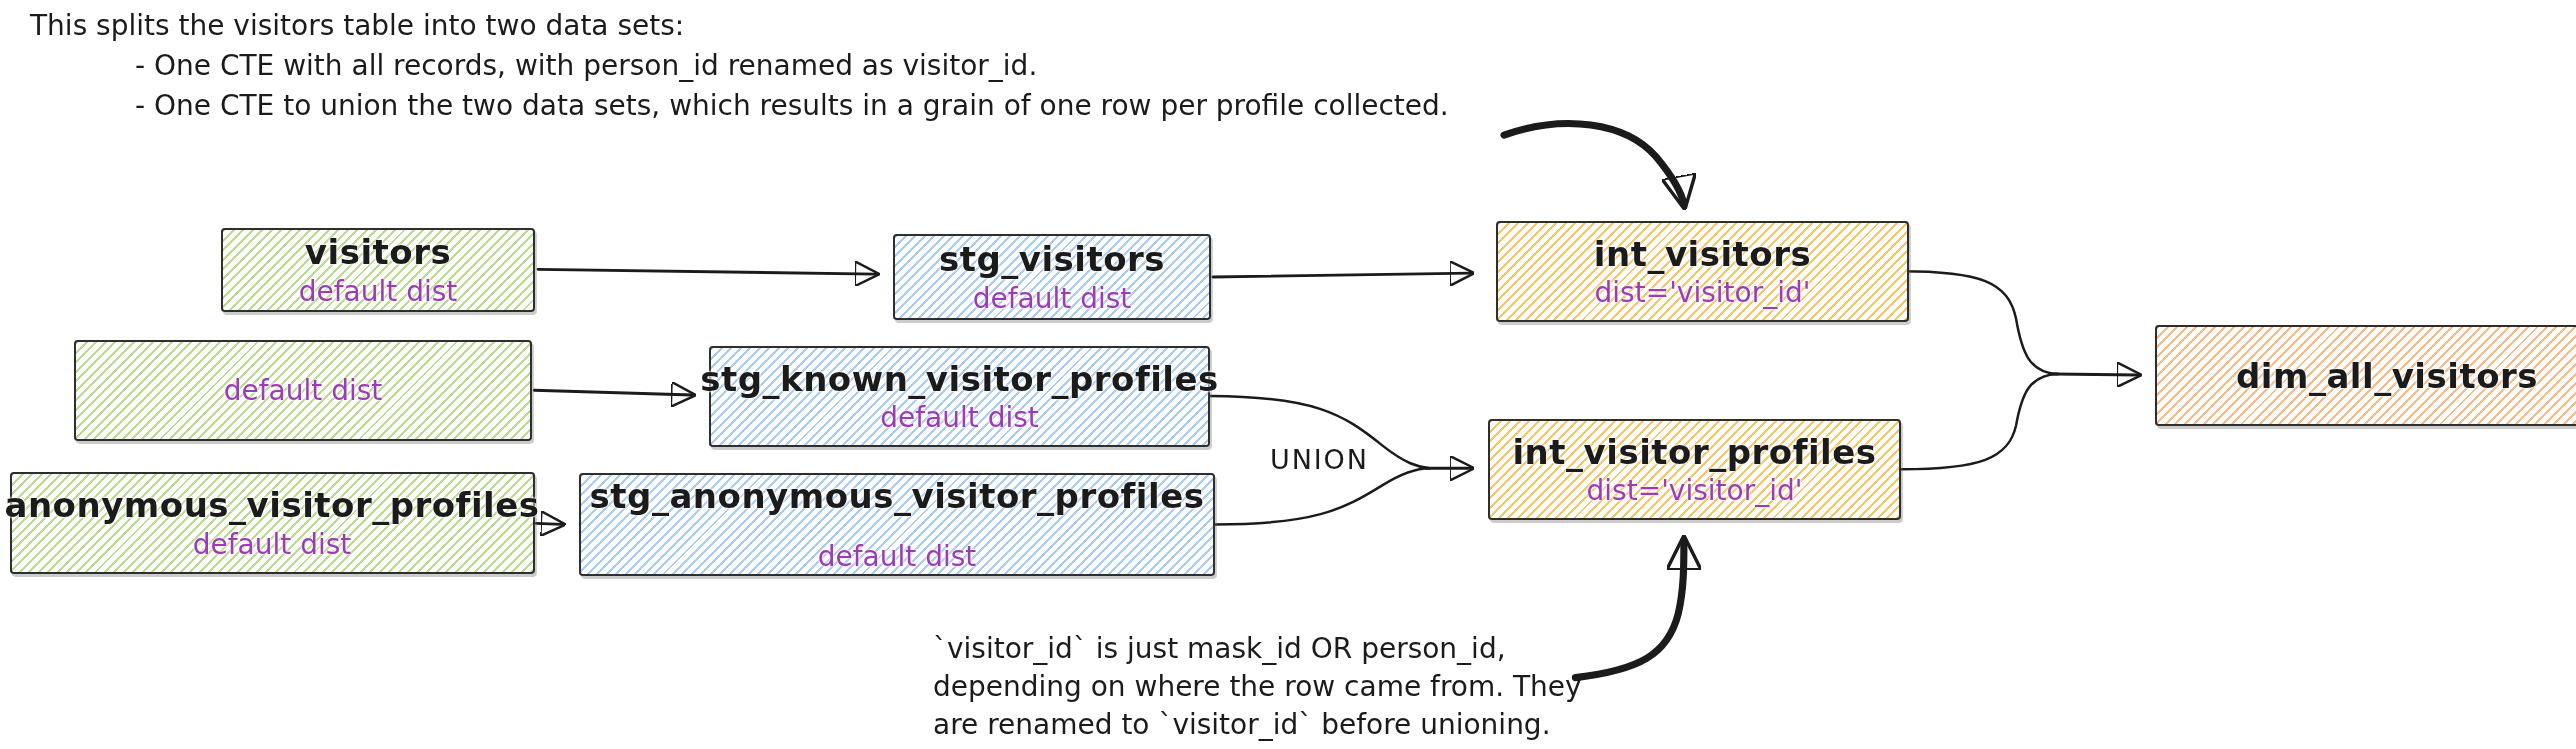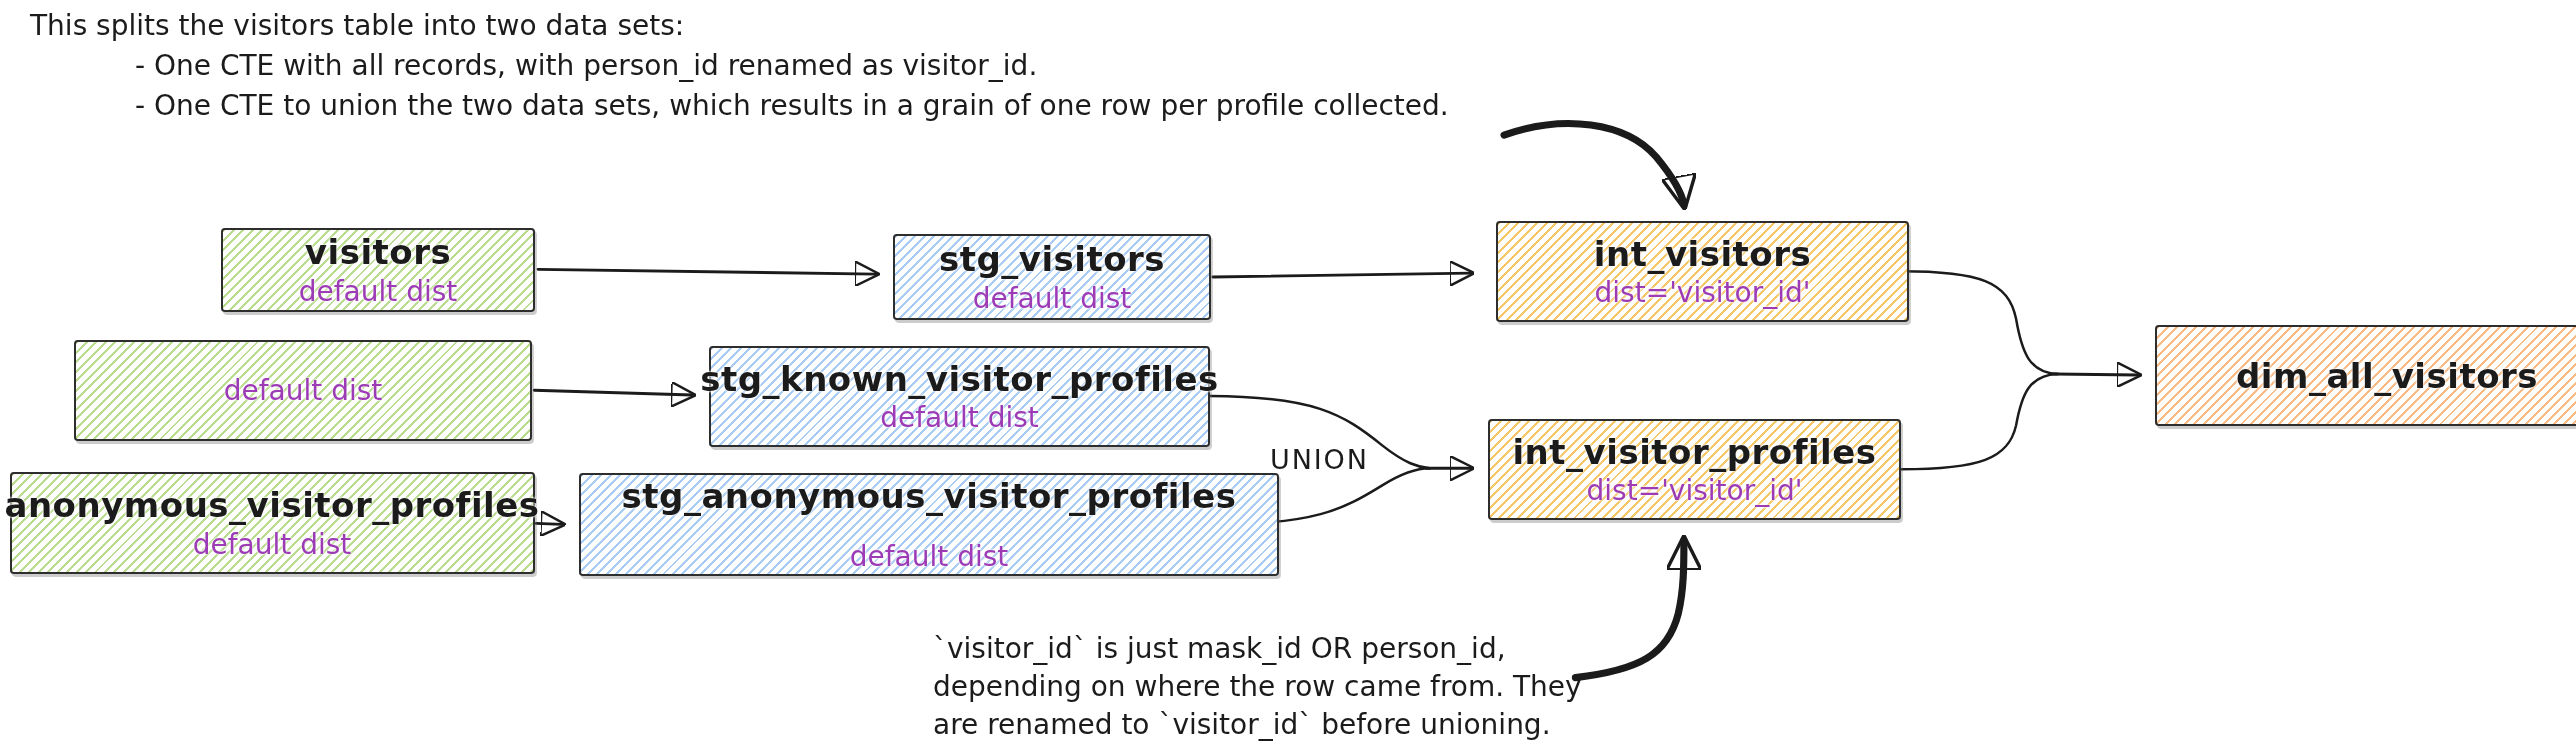--- a/index.html
+++ b/index.html
@@ -98,21 +98,21 @@
   <div class="node fill-blue" style="left:709px;top:346px;width:501px;height:101px;">
     <div class="ntitle">stg_known_visitor_profiles</div>
     <div class="nsub">default dist</div>
   </div>
 
   <div class="node fill-green" style="left:9.5px;top:472px;width:525px;height:102px;">
     <div class="ntitle">anonymous_visitor_profiles</div>
     <div class="nsub">default dist</div>
   </div>
 
-  <div class="node fill-blue" style="left:579px;top:473px;width:700px;height:103px;gap:24px;">
+  <div class="node fill-blue" style="left:579px;top:473px;width:636px;height:103px;gap:24px;">
     <div class="ntitle">stg_anonymous_visitor_profiles</div>
     <div class="nsub">default dist</div>
   </div>
 
   <div class="node fill-yellow" style="left:1488px;top:419px;width:413px;height:101px;">
     <div class="ntitle">int_visitor_profiles</div>
     <div class="nsub">dist='visitor_id'</div>
   </div>
 
   <div class="node fill-orange" style="left:2155px;top:325px;width:464px;height:101px;">

